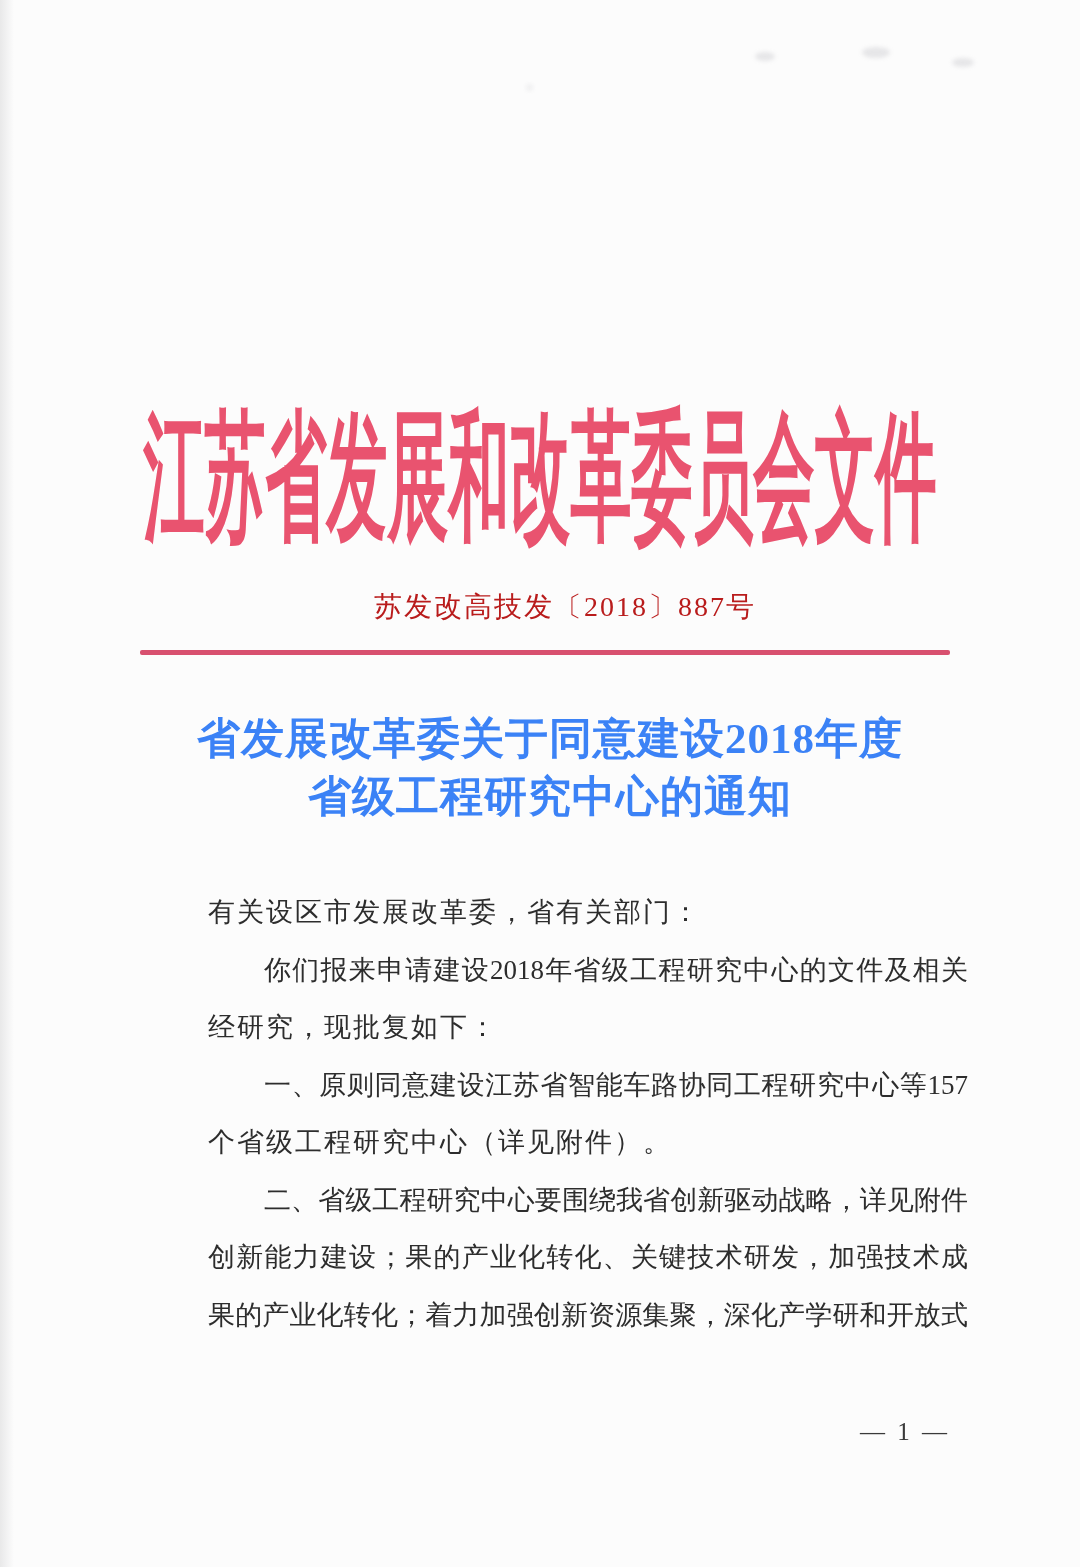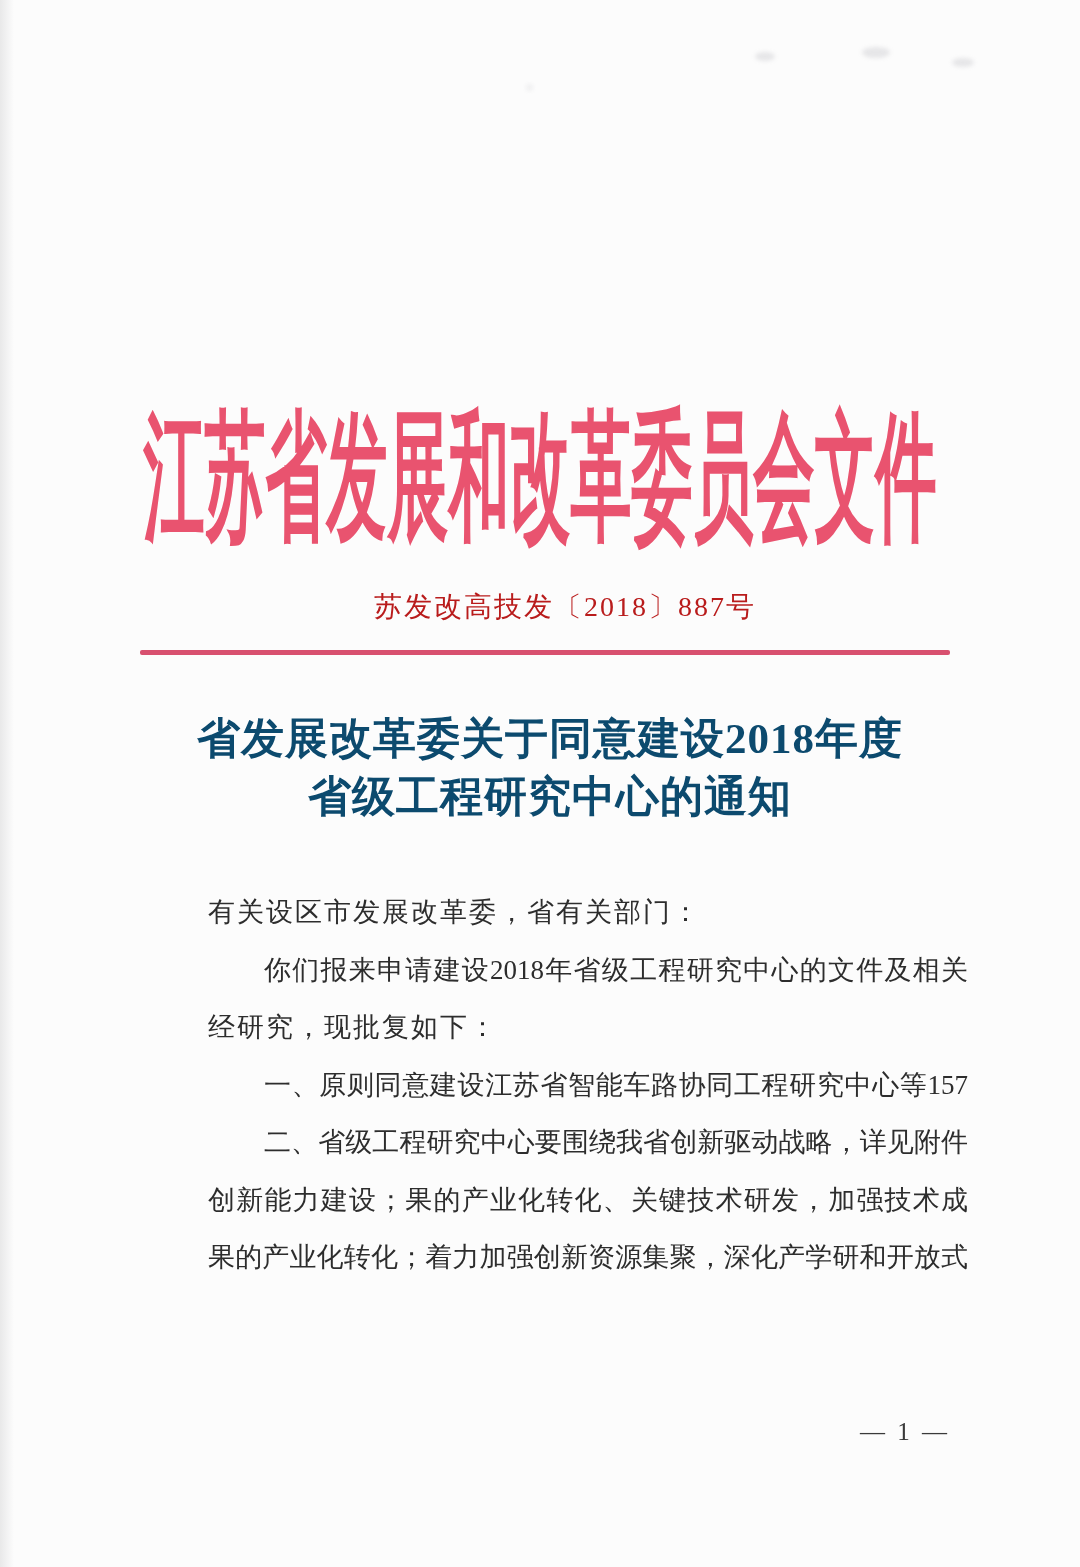--- a/index.html
+++ b/index.html
@@ -73,21 +73,21 @@
     border-radius: 2px;
   }
 
   .doc-title {
     position: absolute;
     top: 710px; left: 100px;
     width: 900px;
     text-align: center;
     font-size: 43px;
     font-weight: bold;
-    color: #0c4a6e;
+    color: #3b82f6;
     line-height: 58px;
     letter-spacing: 1px;
   }
 
   .body-text {
     position: absolute;
     top: 884px; left: 160px;
     width: 808px;
     font-size: 27px;
     color: #2d2d2d;
@@ -142,20 +142,21 @@
   <div class="doc-title">
     <div>省发展改革委关于同意建设2018年度</div>
     <div>省级工程研究中心的通知</div>
   </div>
 
   <div class="body-text">
     <div class="line left">有关设区市发展改革委，省有关部门：</div>
     <div class="line just indent">你们报来申请建设2018年省级工程研究中心的文件及相关</div>
     <div class="line left">经研究，现批复如下：</div>
     <div class="line just indent">一、原则同意建设江苏省智能车路协同工程研究中心等157</div>
+    <div class="line left">个省级工程研究中心（详见附件）。</div>
     <div class="line just indent">二、省级工程研究中心要围绕我省创新驱动战略，详见附件</div>
     <div class="line just">创新能力建设；果的产业化转化、关键技术研发，加强技术成</div>
     <div class="line just">果的产业化转化；着力加强创新资源集聚，深化产学研和开放式</div>
   </div>
 
   <div class="page-number">— 1 —</div>
 
 </div>
 
 </body></html>

